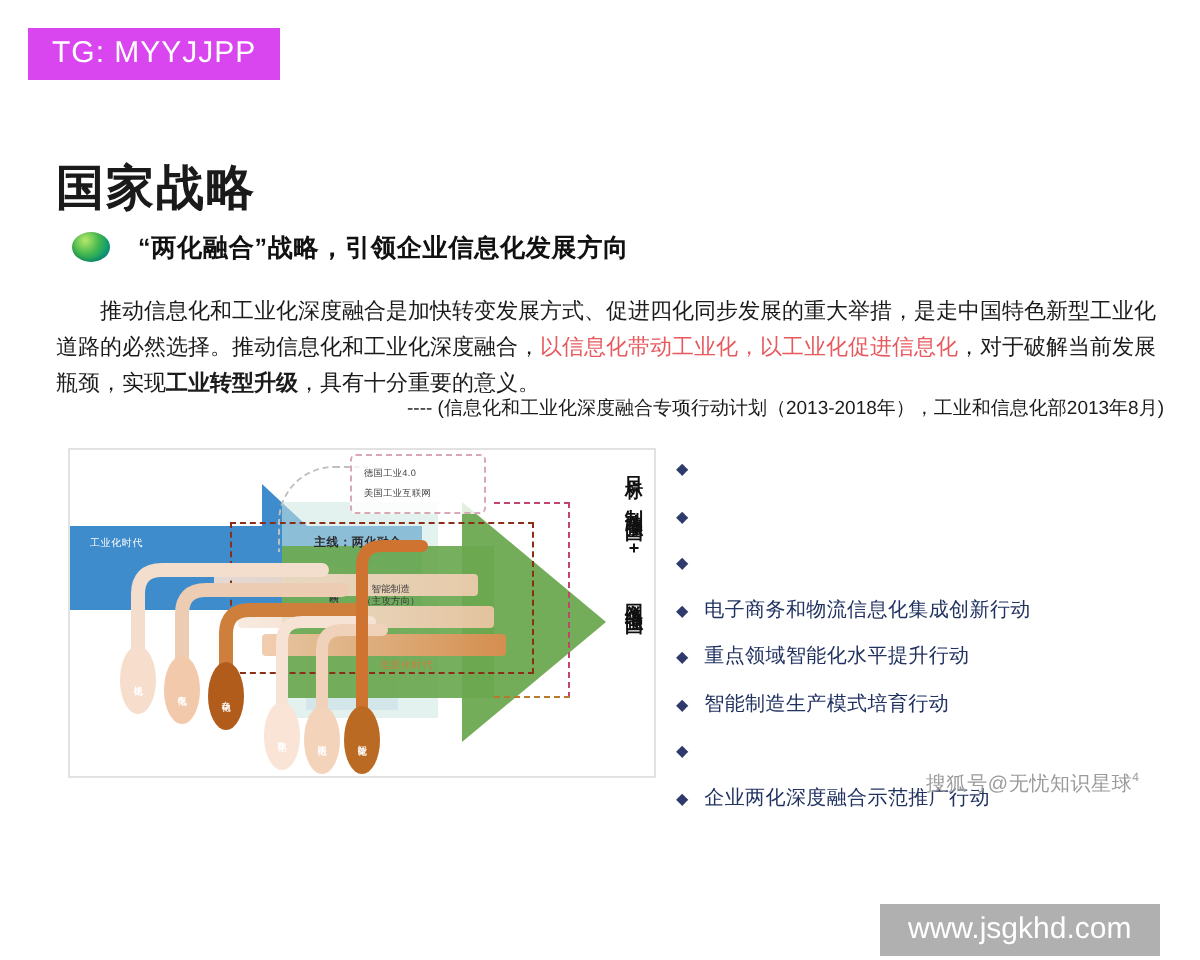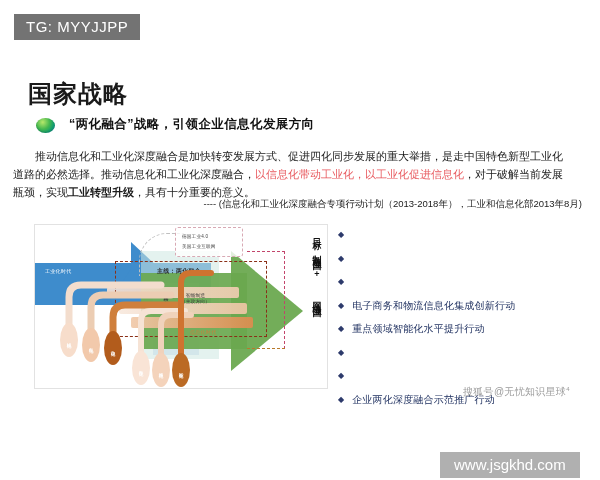--- a/index.html
+++ b/index.html
@@ -6,52 +6,52 @@
   body{
     width:600px;height:480px;
     background:#ffffff;
     font-family:"Liberation Sans","DejaVu Sans",sans-serif;
     position:relative;overflow:hidden;
   }
 
   
   .tg-badge{
     position:absolute;left:14px;top:14px;
-    background:#737373;color:#ffffff;
+    background:#d946ef;color:#ffffff;
     font-size:15px;letter-spacing:.5px;
     padding:5px 12px 6px 12px;
     line-height:1;
     white-space:nowrap;
   }
 
   
   .slide-title{
     position:absolute;left:28px;top:78px;
     font-size:24px;font-weight:bold;color:#1a1a1a;
     letter-spacing:1px;
   }
 
   
   .heading-row{
     position:absolute;left:36px;top:116px;
-    display:flex;align-items:flex-end;gap:14px;
+    display:flex;align-items:flex-start;gap:14px;
   }
   .sphere{
     width:19px;height:15px;border-radius:50%;
     background:radial-gradient(circle at 35% 28%, #b6e86a 0%, #45b84f 42%, #139f6e 68%, #1d86c4 100%);
     flex:0 0 auto;
     box-shadow:inset 0 -1px 2px rgba(0,0,0,.18);
   }
   .heading-text{
     font-size:12.5px;font-weight:bold;color:#111;letter-spacing:.4px;
   }
 
   
   .para{
-    position:absolute;left:13px;top:148px;width:550px;
+    position:absolute;left:28px;top:148px;width:550px;
     font-size:11px;line-height:1.62;color:#1b1b1b;
     text-align:justify;
   }
   .para .indent{display:inline-block;width:22px;}
   .hl{color:#e8595e;}
   .bold{font-weight:bold;}
 
   .citation{
     position:absolute;left:30px;top:198px;width:552px;
     font-size:9.5px;color:#1b1b1b;text-align:right;
@@ -294,20 +294,21 @@
   <div class="bullet-item">
     <span class="diamond">◆</span>
     <span class="bullet-text">电子商务和物流信息化集成创新行动</span>
   </div>
   <div class="bullet-item">
     <span class="diamond">◆</span>
     <span class="bullet-text">重点领域智能化水平提升行动</span>
   </div>
   <div class="bullet-item">
     <span class="diamond">◆</span>
+    <span class="bullet-text">智能制造生产模式培育行动</span>
   </div>
   <div class="bullet-item">
     <span class="diamond">◆</span>
   </div>
   <div class="bullet-item">
     <span class="diamond">◆</span>
     <span class="bullet-text">企业两化深度融合示范推广行动</span>
   </div>
 </div>
 

